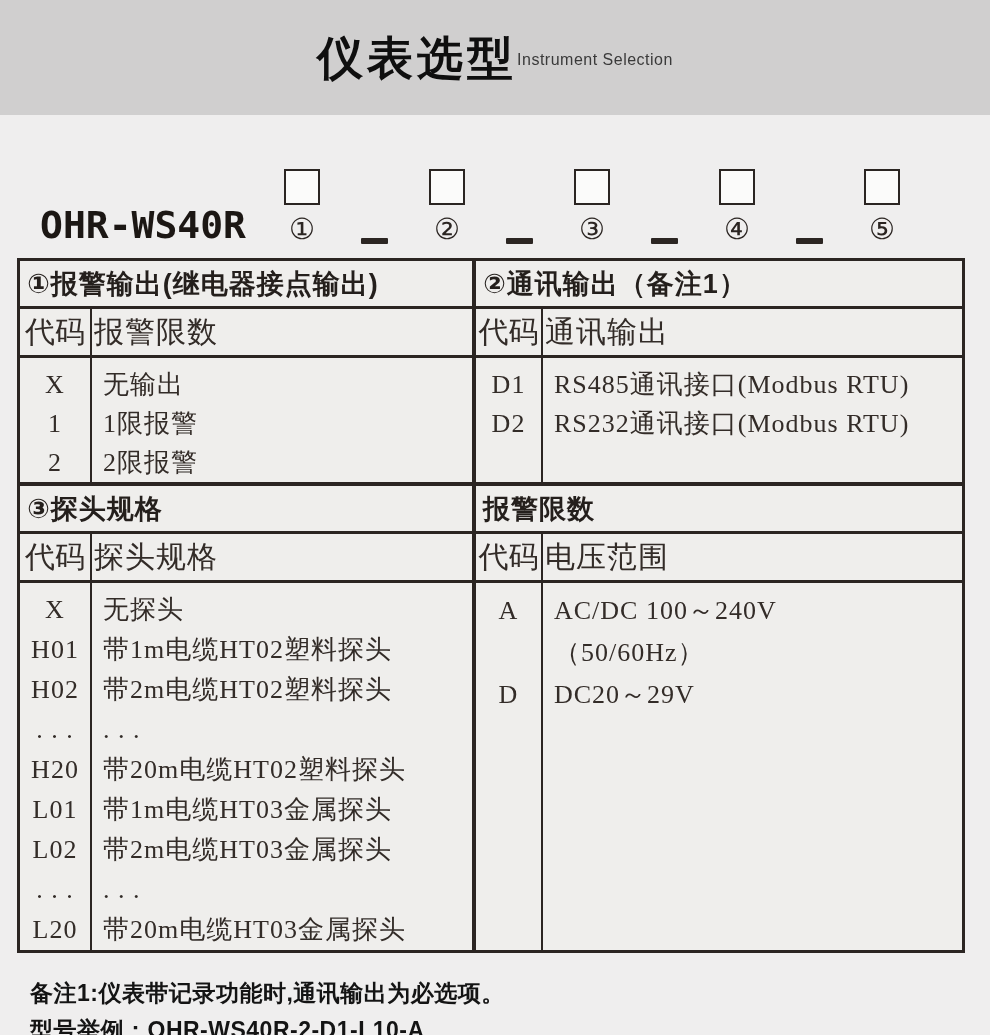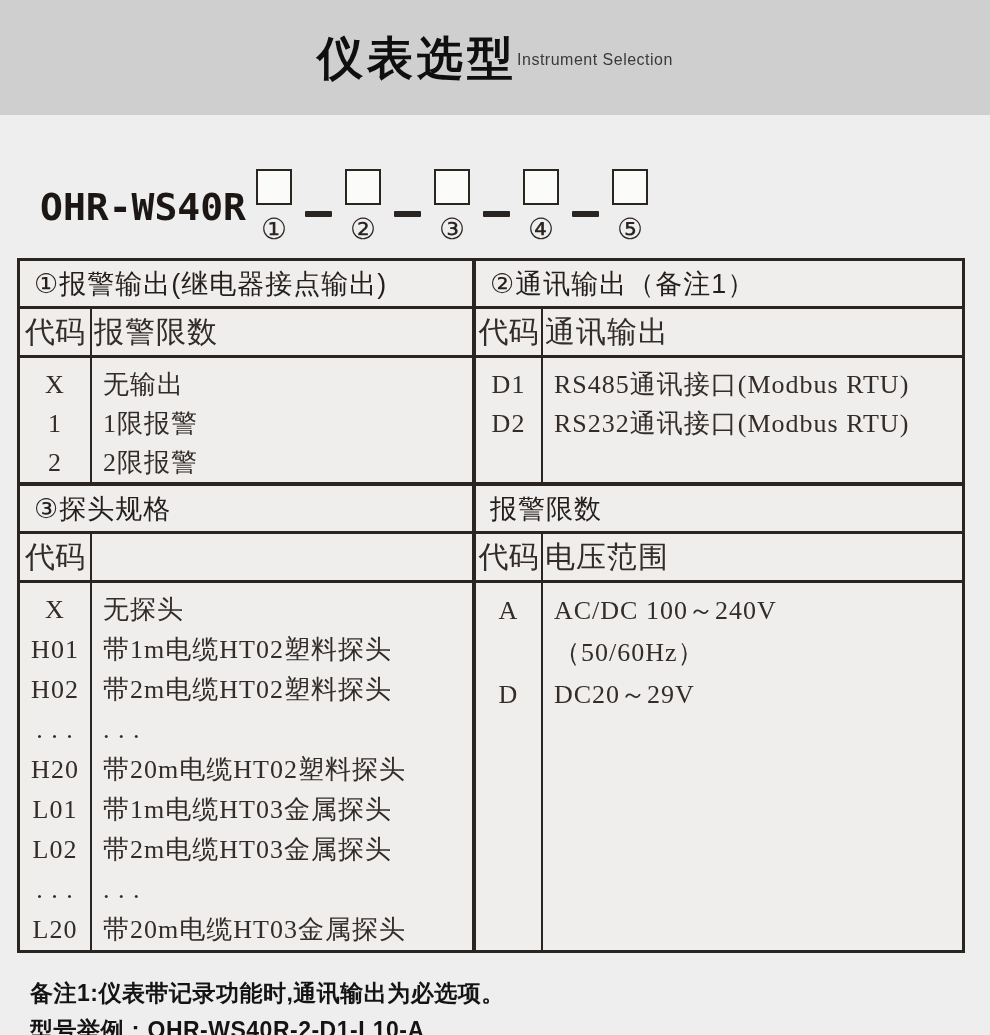--- a/index.html
+++ b/index.html
@@ -16,21 +16,21 @@
   }
   .banner-title{
     font-size:46px;font-weight:bold;color:#0f0f0f;letter-spacing:4px;line-height:52px;
   }
   .banner-sub{
     font-size:16px;color:#3a3a3a;margin-top:4px;letter-spacing:0.5px;
   }
   
   .model-row{
     margin:54px 0 0 40px;
-    display:flex;align-items:center;
+    display:flex;align-items:flex-end;gap:28px;
   }
   .model-prefix{
     font-family:"DejaVu Sans Mono","Liberation Mono",monospace;
     font-weight:bold;font-size:38px;line-height:38px;color:#1c1714;
     letter-spacing:0px;margin-right:10px;margin-top:0px;
   }
   .unit{display:flex;flex-direction:column;align-items:center;}
   .mbox{
     width:36px;height:36px;background:#fbfbfa;
     border:2px solid #2b2522;box-sizing:border-box;
@@ -48,22 +48,22 @@
     margin:14px 0 0 17px;width:948px;box-sizing:border-box;
     border:3px solid #2b2522;background:#efeeec;
   }
   .ttable{}
   .t1{border-bottom:4px solid #2b2522;}
   .sections{display:flex;align-items:stretch;}
   .sec-left{width:456px;flex:0 0 456px;border-right:4px solid #2b2522;box-sizing:border-box;display:flex;flex-direction:column;}
   .sec-right{flex:1;display:flex;flex-direction:column;}
   .sec-header{
     height:45px;border-bottom:3px solid #2b2522;
-    display:flex;align-items:center;padding-left:14px;
-    font-weight:normal;font-size:27px;letter-spacing:1px;color:#241f1c;
+    display:flex;align-items:center;padding-left:7px;
+    font-weight:bold;font-size:27px;letter-spacing:1px;color:#241f1c;
     white-space:nowrap;
   }
   .serif{font-family:"Liberation Serif","DejaVu Serif",serif;}
   .sub{
     display:flex;height:46px;border-bottom:3px solid #2b2522;
     font-size:30px;color:#332c28;
   }
   .sub-code{
     border-right:2px solid #2b2522;box-sizing:border-box;
     display:flex;align-items:center;justify-content:center;white-space:nowrap;
@@ -166,20 +166,21 @@
       </div>
     </div>
   </div>
 
   <div class="ttable t2">
     <div class="sections">
       <div class="sec-left">
         <div class="sec-header">③探头规格</div>
         <div class="sub serif">
           <div class="sub-code w-code-l">代码</div>
+          <div class="sub-desc">探头规格</div>
         </div>
         <div class="tbody serif">
           <div class="col-codes w-code-l">
               <div class="line">X</div>
               <div class="line">H01</div>
               <div class="line">H02</div>
               <div class="line">. . .</div>
               <div class="line">H20</div>
               <div class="line">L01</div>
               <div class="line">L02</div>

